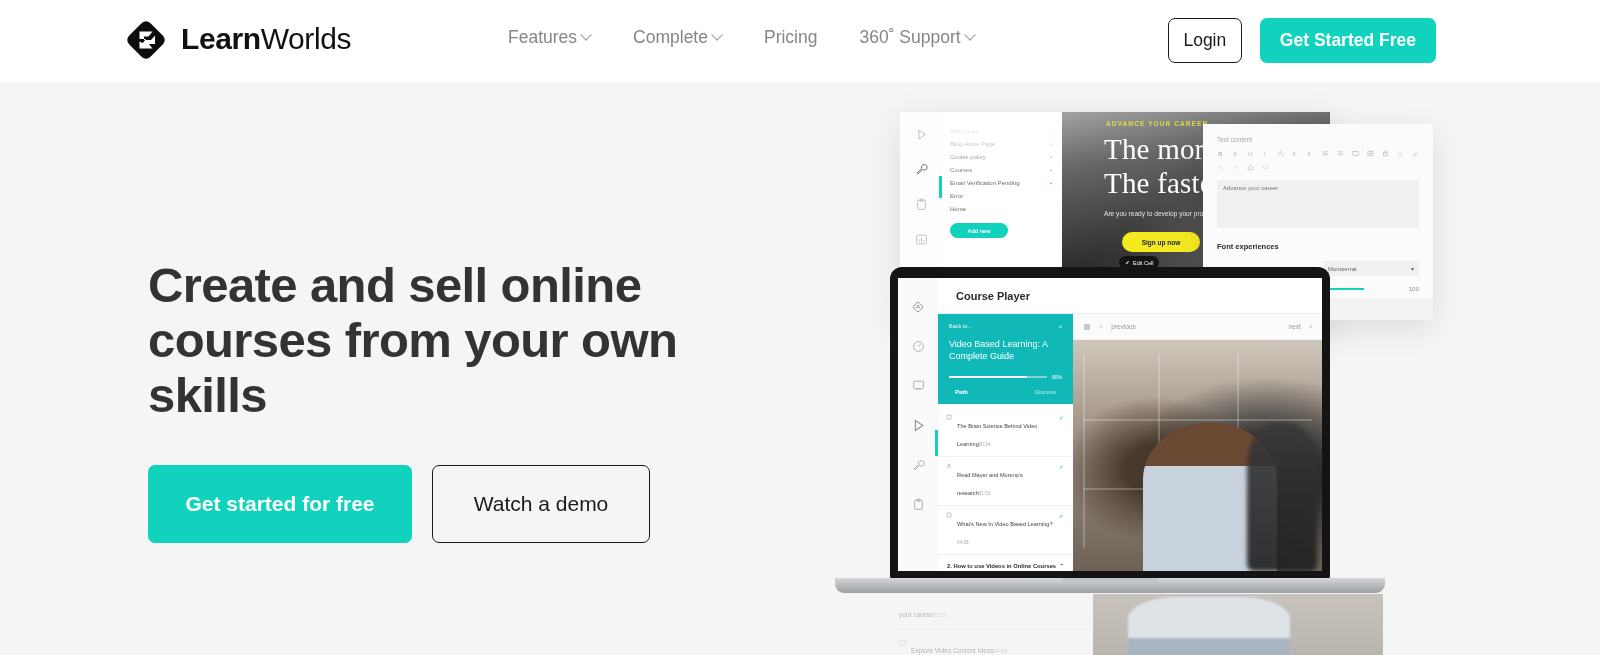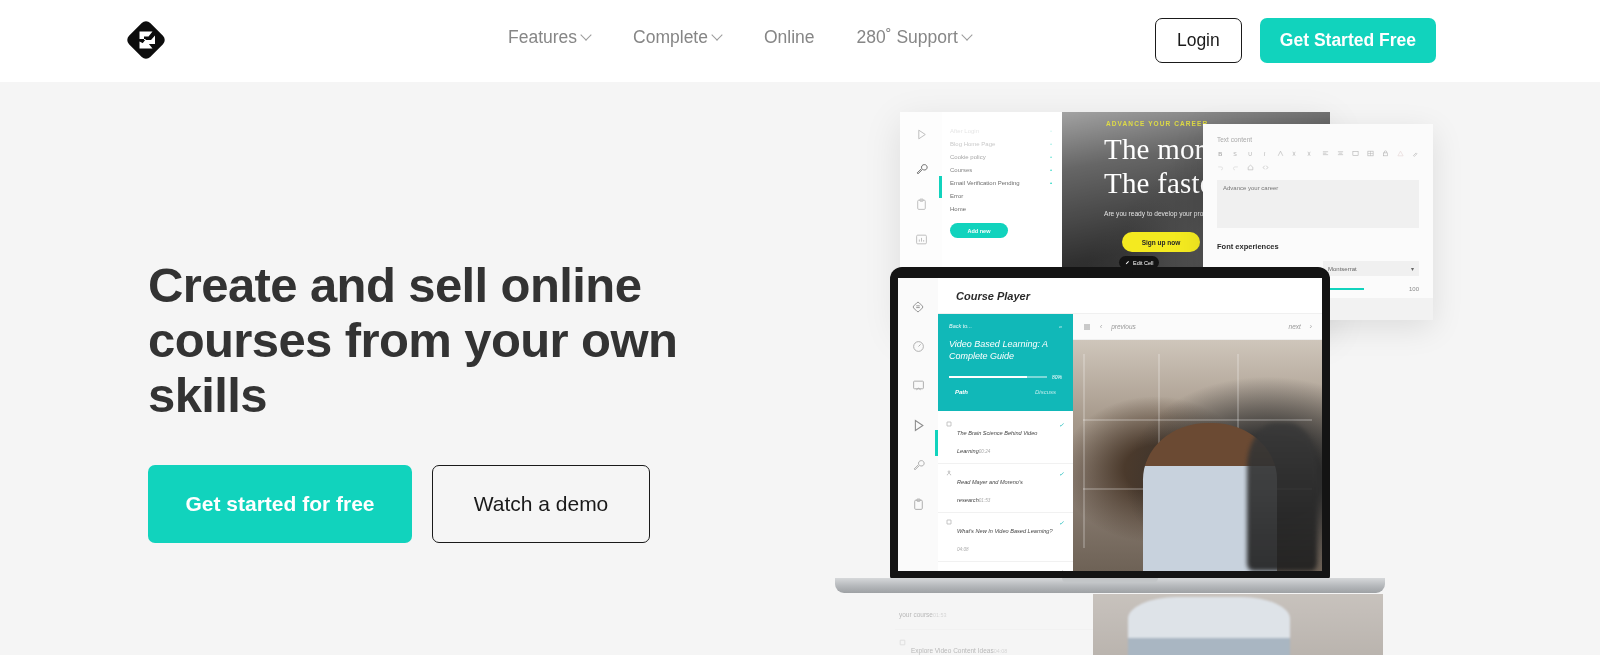--- a/index.html
+++ b/index.html
@@ -48,21 +48,21 @@
     border-right: 1.6px solid #9c9c9c;
     border-bottom: 1.6px solid #9c9c9c;
     transform: rotate(45deg);
   }
 
   .header-actions {
     position: absolute; right: 164px; top: 18px;
     display: flex; align-items: center; gap: 18px;
   }
   .btn-login {
-    width: 87px; height: 45px;
+    width: 74px; height: 45px;
     border: 1.6px solid #1a1a1a; border-radius: 7px;
     background: #fff; color: #1a1a1a;
     font-size: 17.5px; font-family: inherit;
     display: flex; align-items: center; justify-content: center;
     cursor: pointer;
   }
   .btn-start {
     height: 45px; padding: 16px 20px;
     border: none; border-radius: 7px;
     background: #11d3bd; color: #fff;
@@ -221,21 +221,21 @@
   .laptop { position: absolute; left: 55px; top: 185px; width: 550px; z-index: 10; }
   .lid {
     width: 440px; height: 312px; margin: 0 auto;
     background: #141414; border-radius: 12px 12px 3px 3px;
     padding: 11px 8px 8px 8px; position: relative;
   }
   .notch {
     position: absolute; left: 50%; transform: translateX(-50%); top: 3px;
     width: 46px; height: 5px; background: #141414; border-radius: 0 0 4px 4px; z-index: 3;
   }
-  .screen { width: 100%; height: 100%; background: #f9a8d4; overflow: hidden; position: relative; font-style: italic; }
+  .screen { width: 100%; height: 100%; background: #f9a8d4; overflow: hidden; position: relative; }
   .base {
     width: 550px; height: 15px;
     background: linear-gradient(180deg, #d6d8da 0%, #b4b7ba 55%, #9ea1a4 100%);
     border-radius: 0 0 9px 9px; position: relative; margin-top: -1px;
   }
   .base::after {
     content: ""; position: absolute; left: 50%; transform: translateX(-50%); top: 0;
     width: 96px; height: 5px; background: #c3c6c8; border-radius: 0 0 5px 5px;
   }
 
@@ -250,21 +250,21 @@
   .cp-railbar { position: absolute; right: 0; top: 152px; width: 3px; height: 26px; background: #11d3bd; }
   .cp-main { flex: 1; position: relative; background: #fff; }
   .cp-top {
     height: 36px; background: #fff;
     display: flex; align-items: center; padding-left: 18px;
     font-size: 11px; font-weight: 700; color: #2b2b2b;
     border-bottom: 1px solid #f0f0f0;
   }
   .cp-body { position: absolute; left: 0; right: 0; top: 36px; bottom: 0; display: flex; }
   .cp-side { width: 135px; background: #fff; position: relative; }
-  .cp-card { background: #11b8b8; padding: 9px 11px 16px 11px; color: #fff; }
+  .cp-card { background: #11b8b8; padding: 9px 11px 9px 11px; color: #fff; }
   .cp-back { font-size: 5.5px; display: flex; justify-content: space-between; align-items: center; margin-bottom: 10px; opacity: .95; }
   .cp-ctitle { font-size: 9px; line-height: 1.32; margin-bottom: 11px; }
   .cp-prog { display: flex; align-items: center; gap: 5px; margin-bottom: 9px; }
   .cp-track { flex: 1; height: 2px; background: rgba(255,255,255,.45); position: relative; }
   .cp-fill { position: absolute; left: 0; top: 0; height: 2px; width: 80%; background: #fff; }
   .cp-pct { font-size: 5px; }
   .cp-tabs { display: flex; justify-content: space-between; font-size: 6px; padding: 0 6px; }
   .cp-tab.on { font-weight: 700; }
   .cp-tab.off { opacity: .72; }
   .cp-list { padding: 4px 0 0 0; }
@@ -330,36 +330,37 @@
 <div class="page">
 
   <div class="header">
 
     <div class="logo-wrap">
       <svg class="logo-mark" viewBox="0 0 48 48">
         <rect x="9" y="9" width="30" height="30" rx="6" transform="rotate(45 24 24)" fill="#0d0d0d"></rect>
         <path d="M17.5 15.5 L30.5 15.5 L26.5 20.5 L22 20.5 L22 24 L29 24 L33 19.5 L33 28 L20 28 L24 23 L17.5 23 Z" fill="#ffffff"></path>
         <path d="M17.5 25.5 L17.5 32.5 L30.5 32.5 L26.5 27.5 L21.5 27.5 Z" fill="#ffffff"></path>
       </svg>
+      <div class="logo-text"><span class="b">Learn</span><span class="l">Worlds</span></div>
     </div>
 
     <nav class="nav">
       <div class="nav-item">
         <span>Features</span>
         <span class="chev"></span>
       </div>
       <div class="nav-item">
         <span>Complete</span>
         <span class="chev"></span>
       </div>
       <div class="nav-item">
-        <span>Online</span>
+        <span>Pricing</span>
       </div>
       <div class="nav-item">
-        <span>280˚ Support</span>
+        <span>360˚ Support</span>
         <span class="chev"></span>
       </div>
     </nav>
 
     <div class="header-actions">
       <button class="btn-login">Login</button>
       <button class="btn-start">Get Started Free</button>
     </div>
   </div>
 

